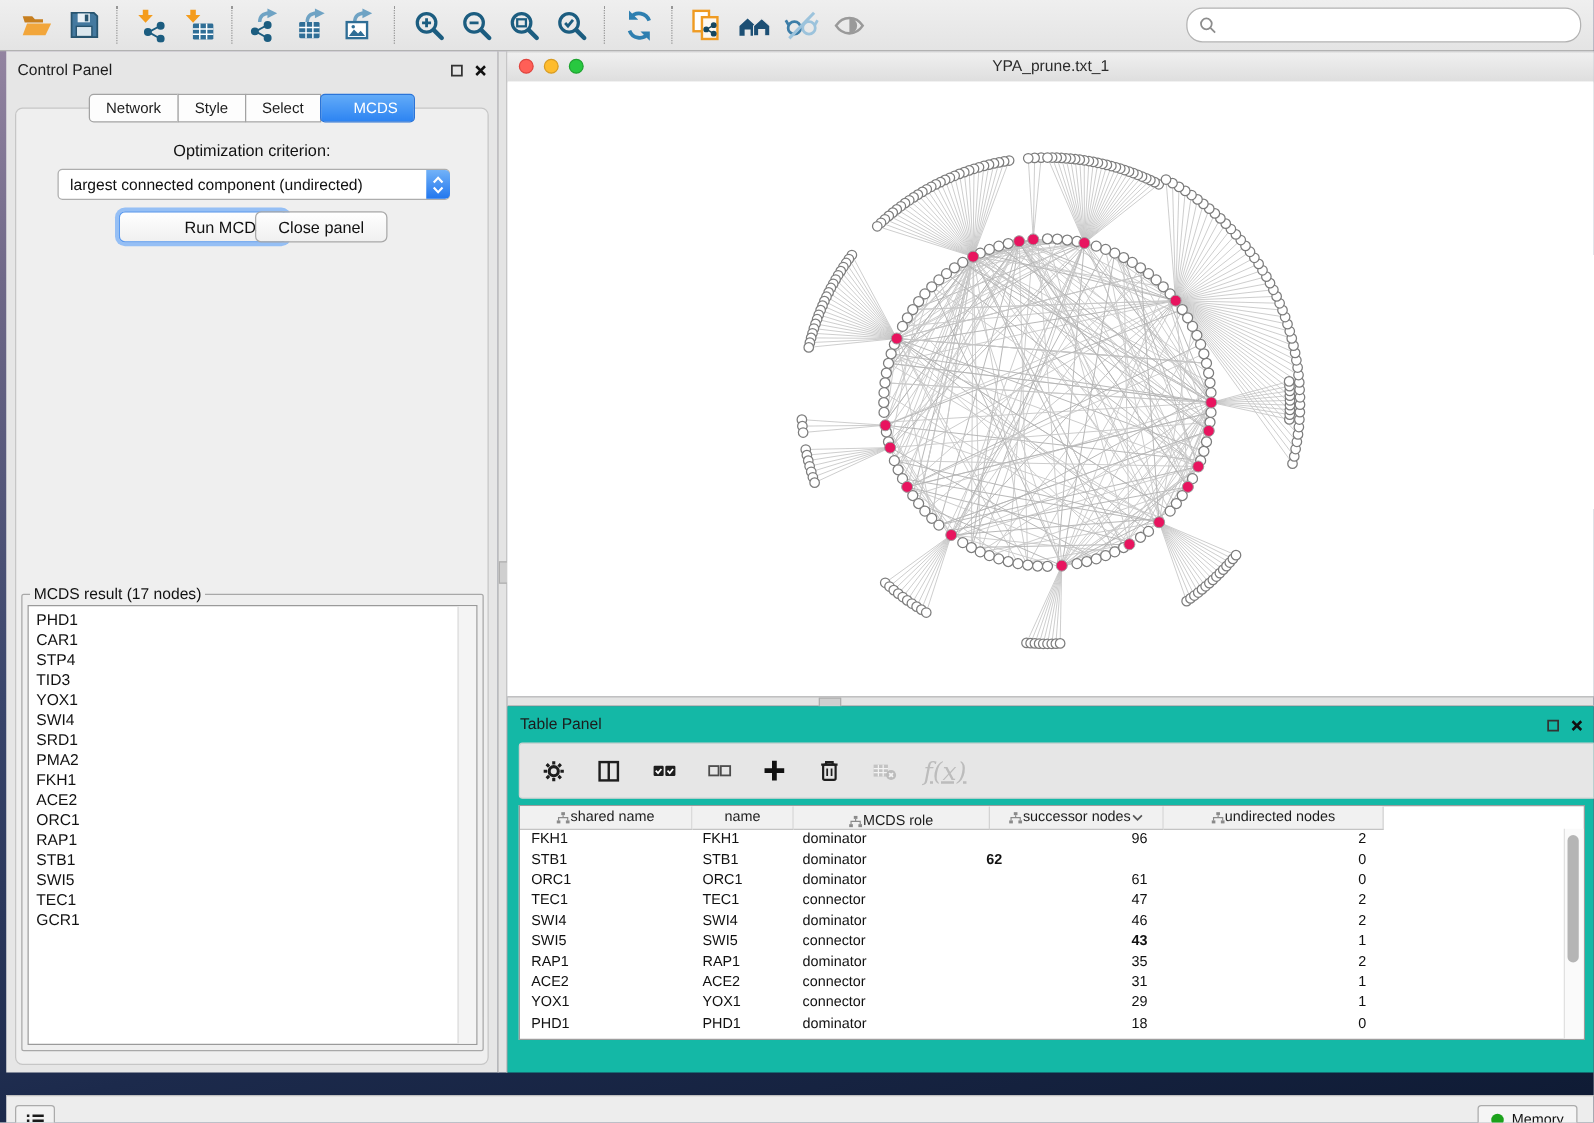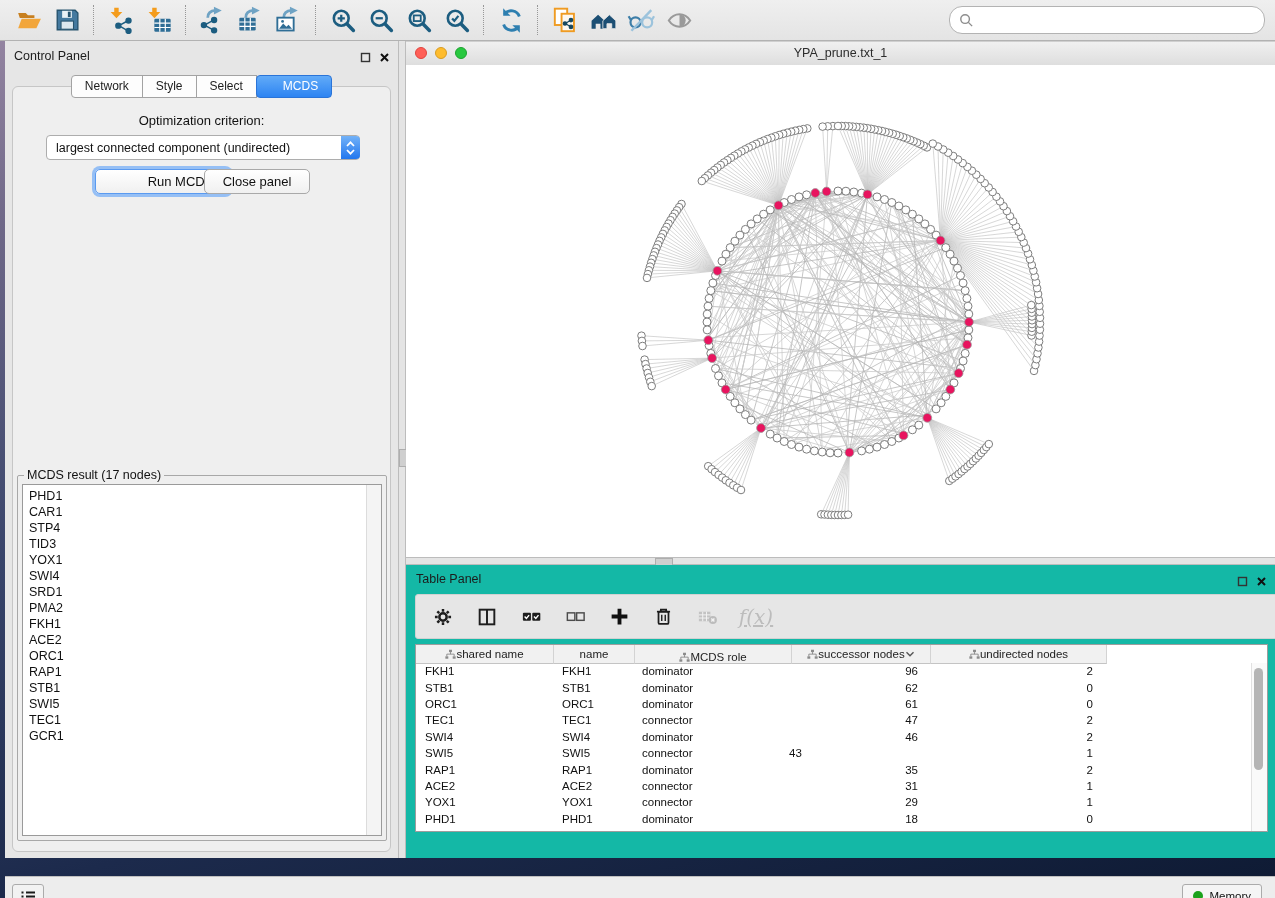--- a/index.html
+++ b/index.html
@@ -1190,21 +1190,21 @@
             <div class="td" style="width: 137px; text-align: left; padding: 0px 0px 0px 9px;">FKH1</div>
             <div class="td" style="width: 80px; text-align: left; padding: 0px 0px 0px 9px;">FKH1</div>
             <div class="td" style="width: 156px; text-align: left; padding: 0px 0px 0px 9px;">dominator</div>
             <div class="td" style="width: 138px; text-align: right; padding: 0px 9px 0px 0px;">96</div>
             <div class="td" style="width: 175px; text-align: right; padding: 0px 9px 0px 0px;">2</div>
           </div>
           <div class="tr">
             <div class="td" style="width: 137px; text-align: left; padding: 0px 0px 0px 9px;">STB1</div>
             <div class="td" style="width: 80px; text-align: left; padding: 0px 0px 0px 9px;">STB1</div>
             <div class="td" style="width: 156px; text-align: left; padding: 0px 0px 0px 9px;">dominator</div>
-            <div class="td" style="width: 138px; text-align: right; padding: 0px 9px 0px 0px;">62</div>
+            <div class="td" style="width: 138px; text-align: left; padding: 0px 9px 0px 0px; font-weight: bold;">62</div>
             <div class="td" style="width: 175px; text-align: right; padding: 0px 9px 0px 0px;">0</div>
           </div>
           <div class="tr">
             <div class="td" style="width: 137px; text-align: left; padding: 0px 0px 0px 9px;">ORC1</div>
             <div class="td" style="width: 80px; text-align: left; padding: 0px 0px 0px 9px;">ORC1</div>
             <div class="td" style="width: 156px; text-align: left; padding: 0px 0px 0px 9px;">dominator</div>
             <div class="td" style="width: 138px; text-align: right; padding: 0px 9px 0px 0px;">61</div>
             <div class="td" style="width: 175px; text-align: right; padding: 0px 9px 0px 0px;">0</div>
           </div>
           <div class="tr">
@@ -1218,21 +1218,21 @@
             <div class="td" style="width: 137px; text-align: left; padding: 0px 0px 0px 9px;">SWI4</div>
             <div class="td" style="width: 80px; text-align: left; padding: 0px 0px 0px 9px;">SWI4</div>
             <div class="td" style="width: 156px; text-align: left; padding: 0px 0px 0px 9px;">dominator</div>
             <div class="td" style="width: 138px; text-align: right; padding: 0px 9px 0px 0px;">46</div>
             <div class="td" style="width: 175px; text-align: right; padding: 0px 9px 0px 0px;">2</div>
           </div>
           <div class="tr">
             <div class="td" style="width: 137px; text-align: left; padding: 0px 0px 0px 9px;">SWI5</div>
             <div class="td" style="width: 80px; text-align: left; padding: 0px 0px 0px 9px;">SWI5</div>
             <div class="td" style="width: 156px; text-align: left; padding: 0px 0px 0px 9px;">connector</div>
-            <div class="td" style="width: 138px; text-align: left; padding: 0px 9px 0px 0px;">43</div>
+            <div class="td" style="width: 138px; text-align: right; padding: 0px 9px 0px 0px; font-weight: bold;">43</div>
             <div class="td" style="width: 175px; text-align: right; padding: 0px 9px 0px 0px;">1</div>
           </div>
           <div class="tr">
             <div class="td" style="width: 137px; text-align: left; padding: 0px 0px 0px 9px;">RAP1</div>
             <div class="td" style="width: 80px; text-align: left; padding: 0px 0px 0px 9px;">RAP1</div>
             <div class="td" style="width: 156px; text-align: left; padding: 0px 0px 0px 9px;">dominator</div>
             <div class="td" style="width: 138px; text-align: right; padding: 0px 9px 0px 0px;">35</div>
             <div class="td" style="width: 175px; text-align: right; padding: 0px 9px 0px 0px;">2</div>
           </div>
           <div class="tr">

